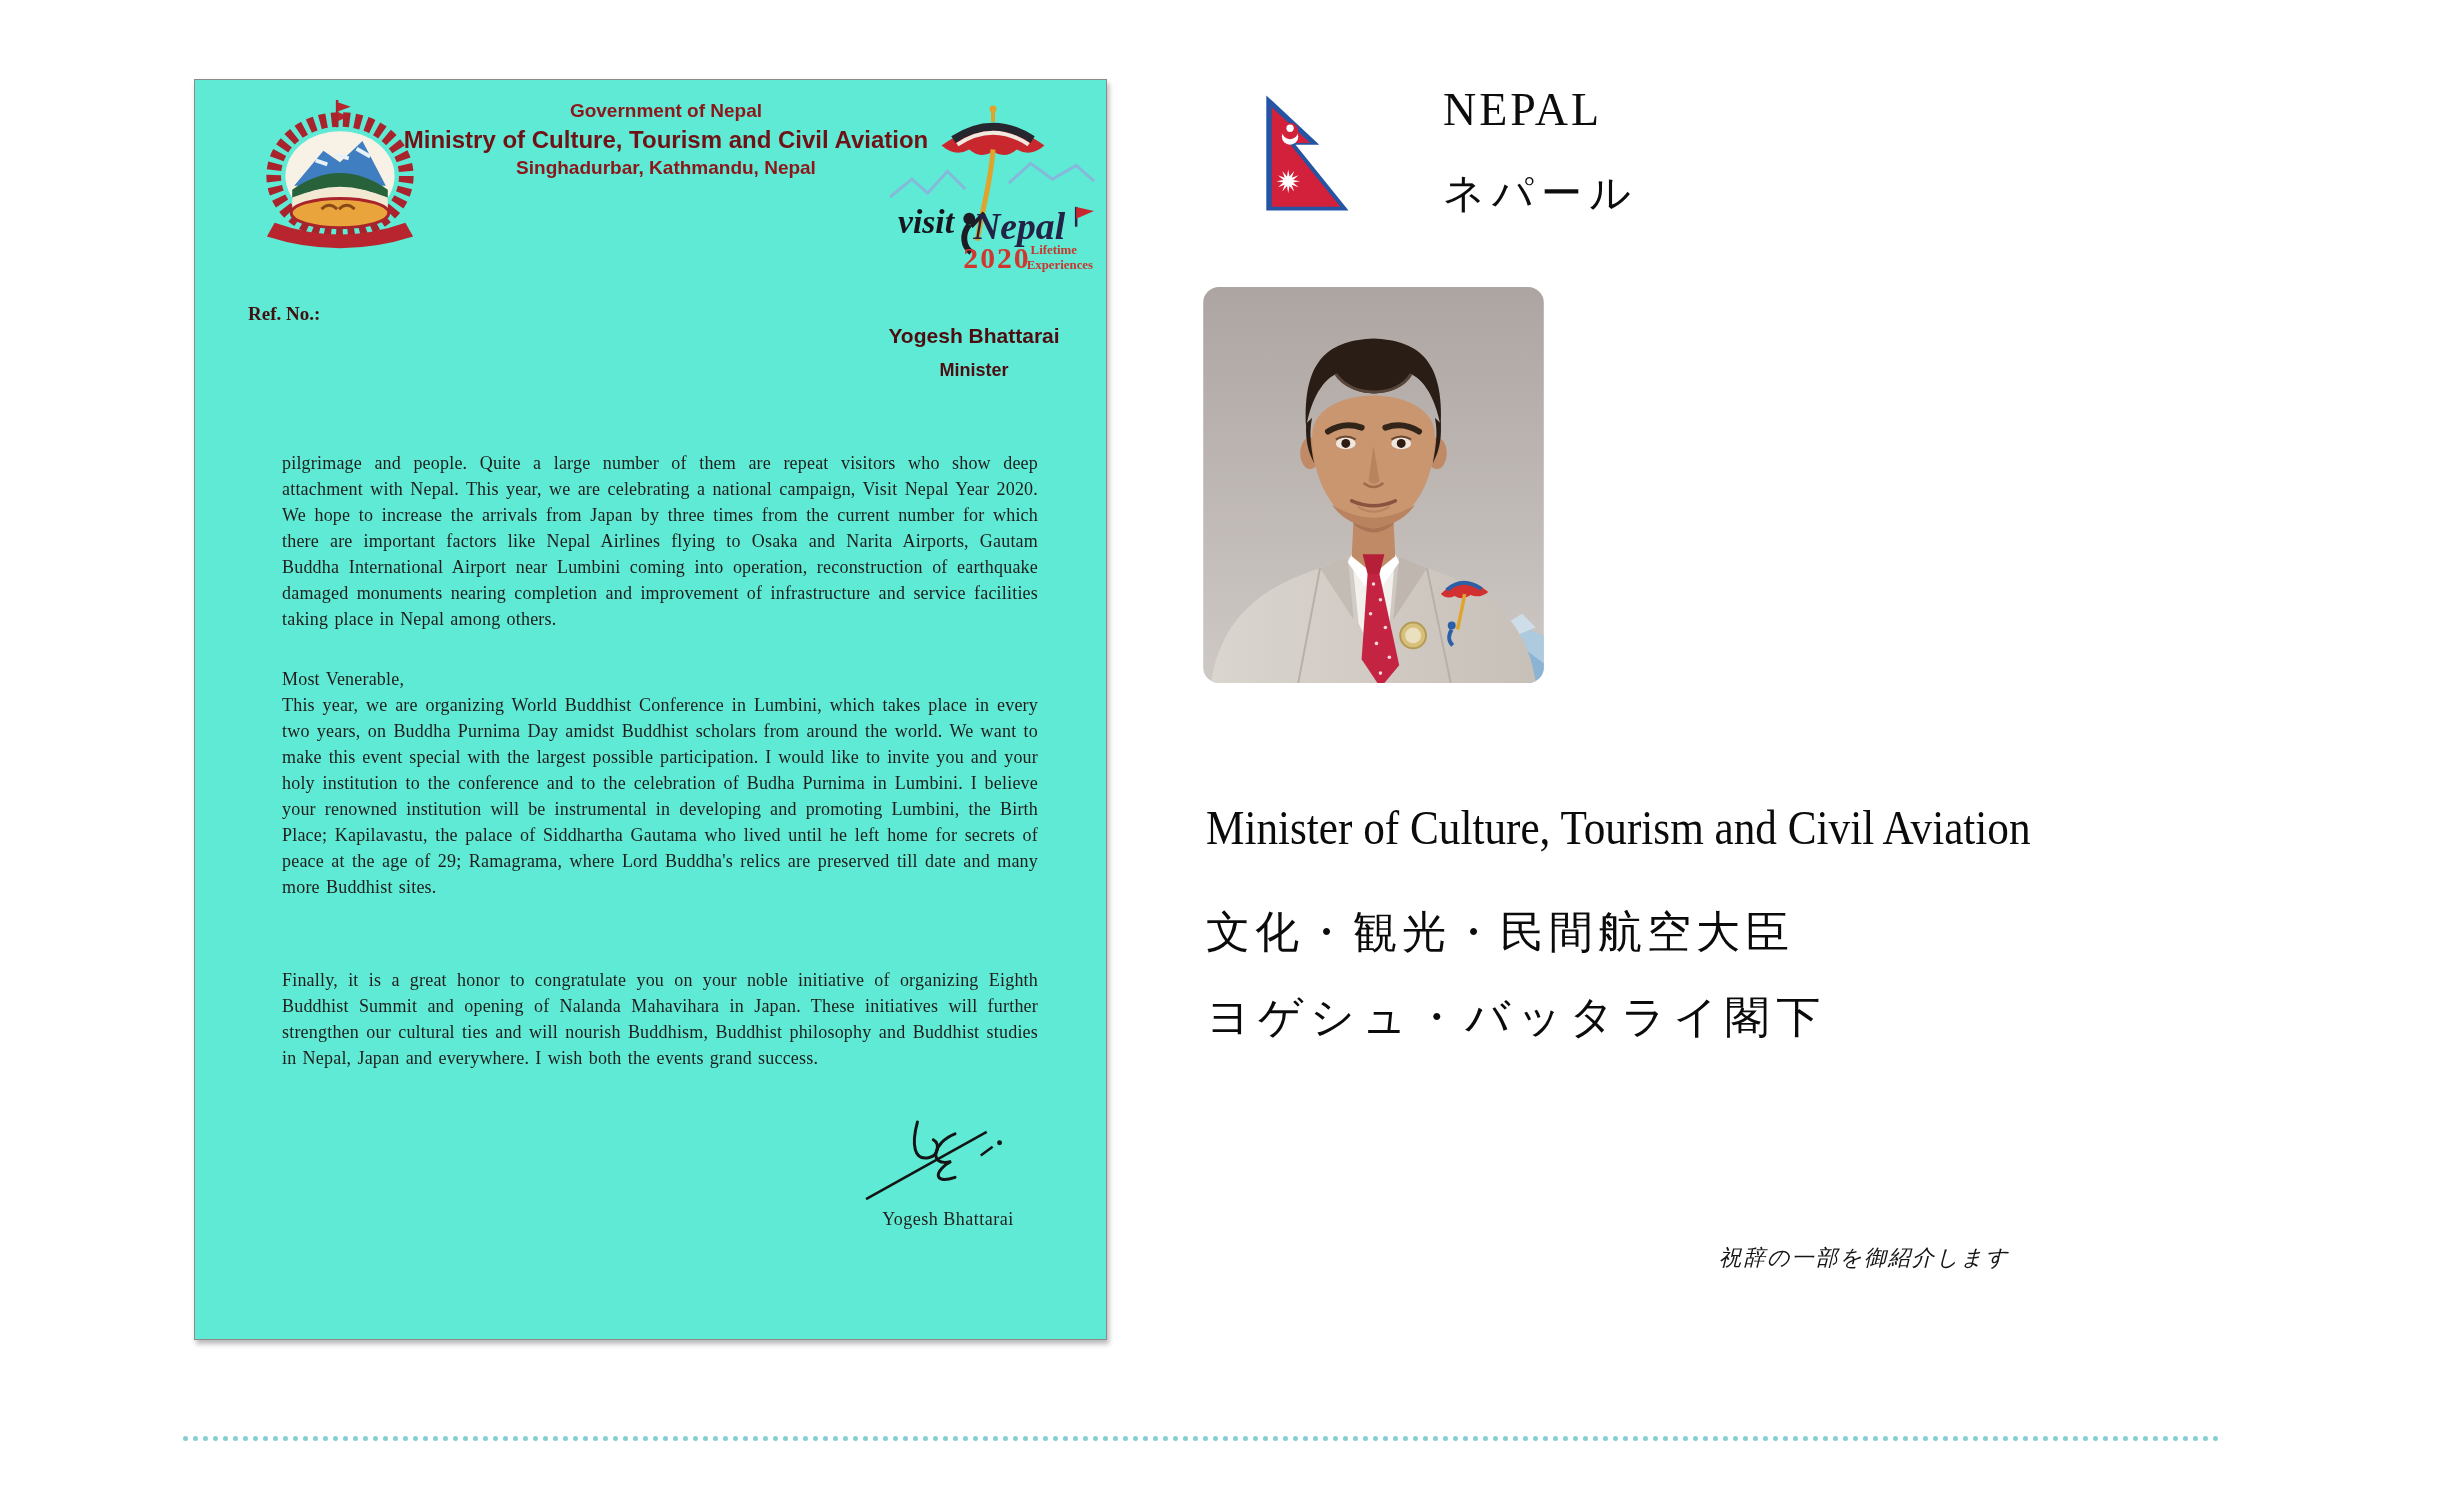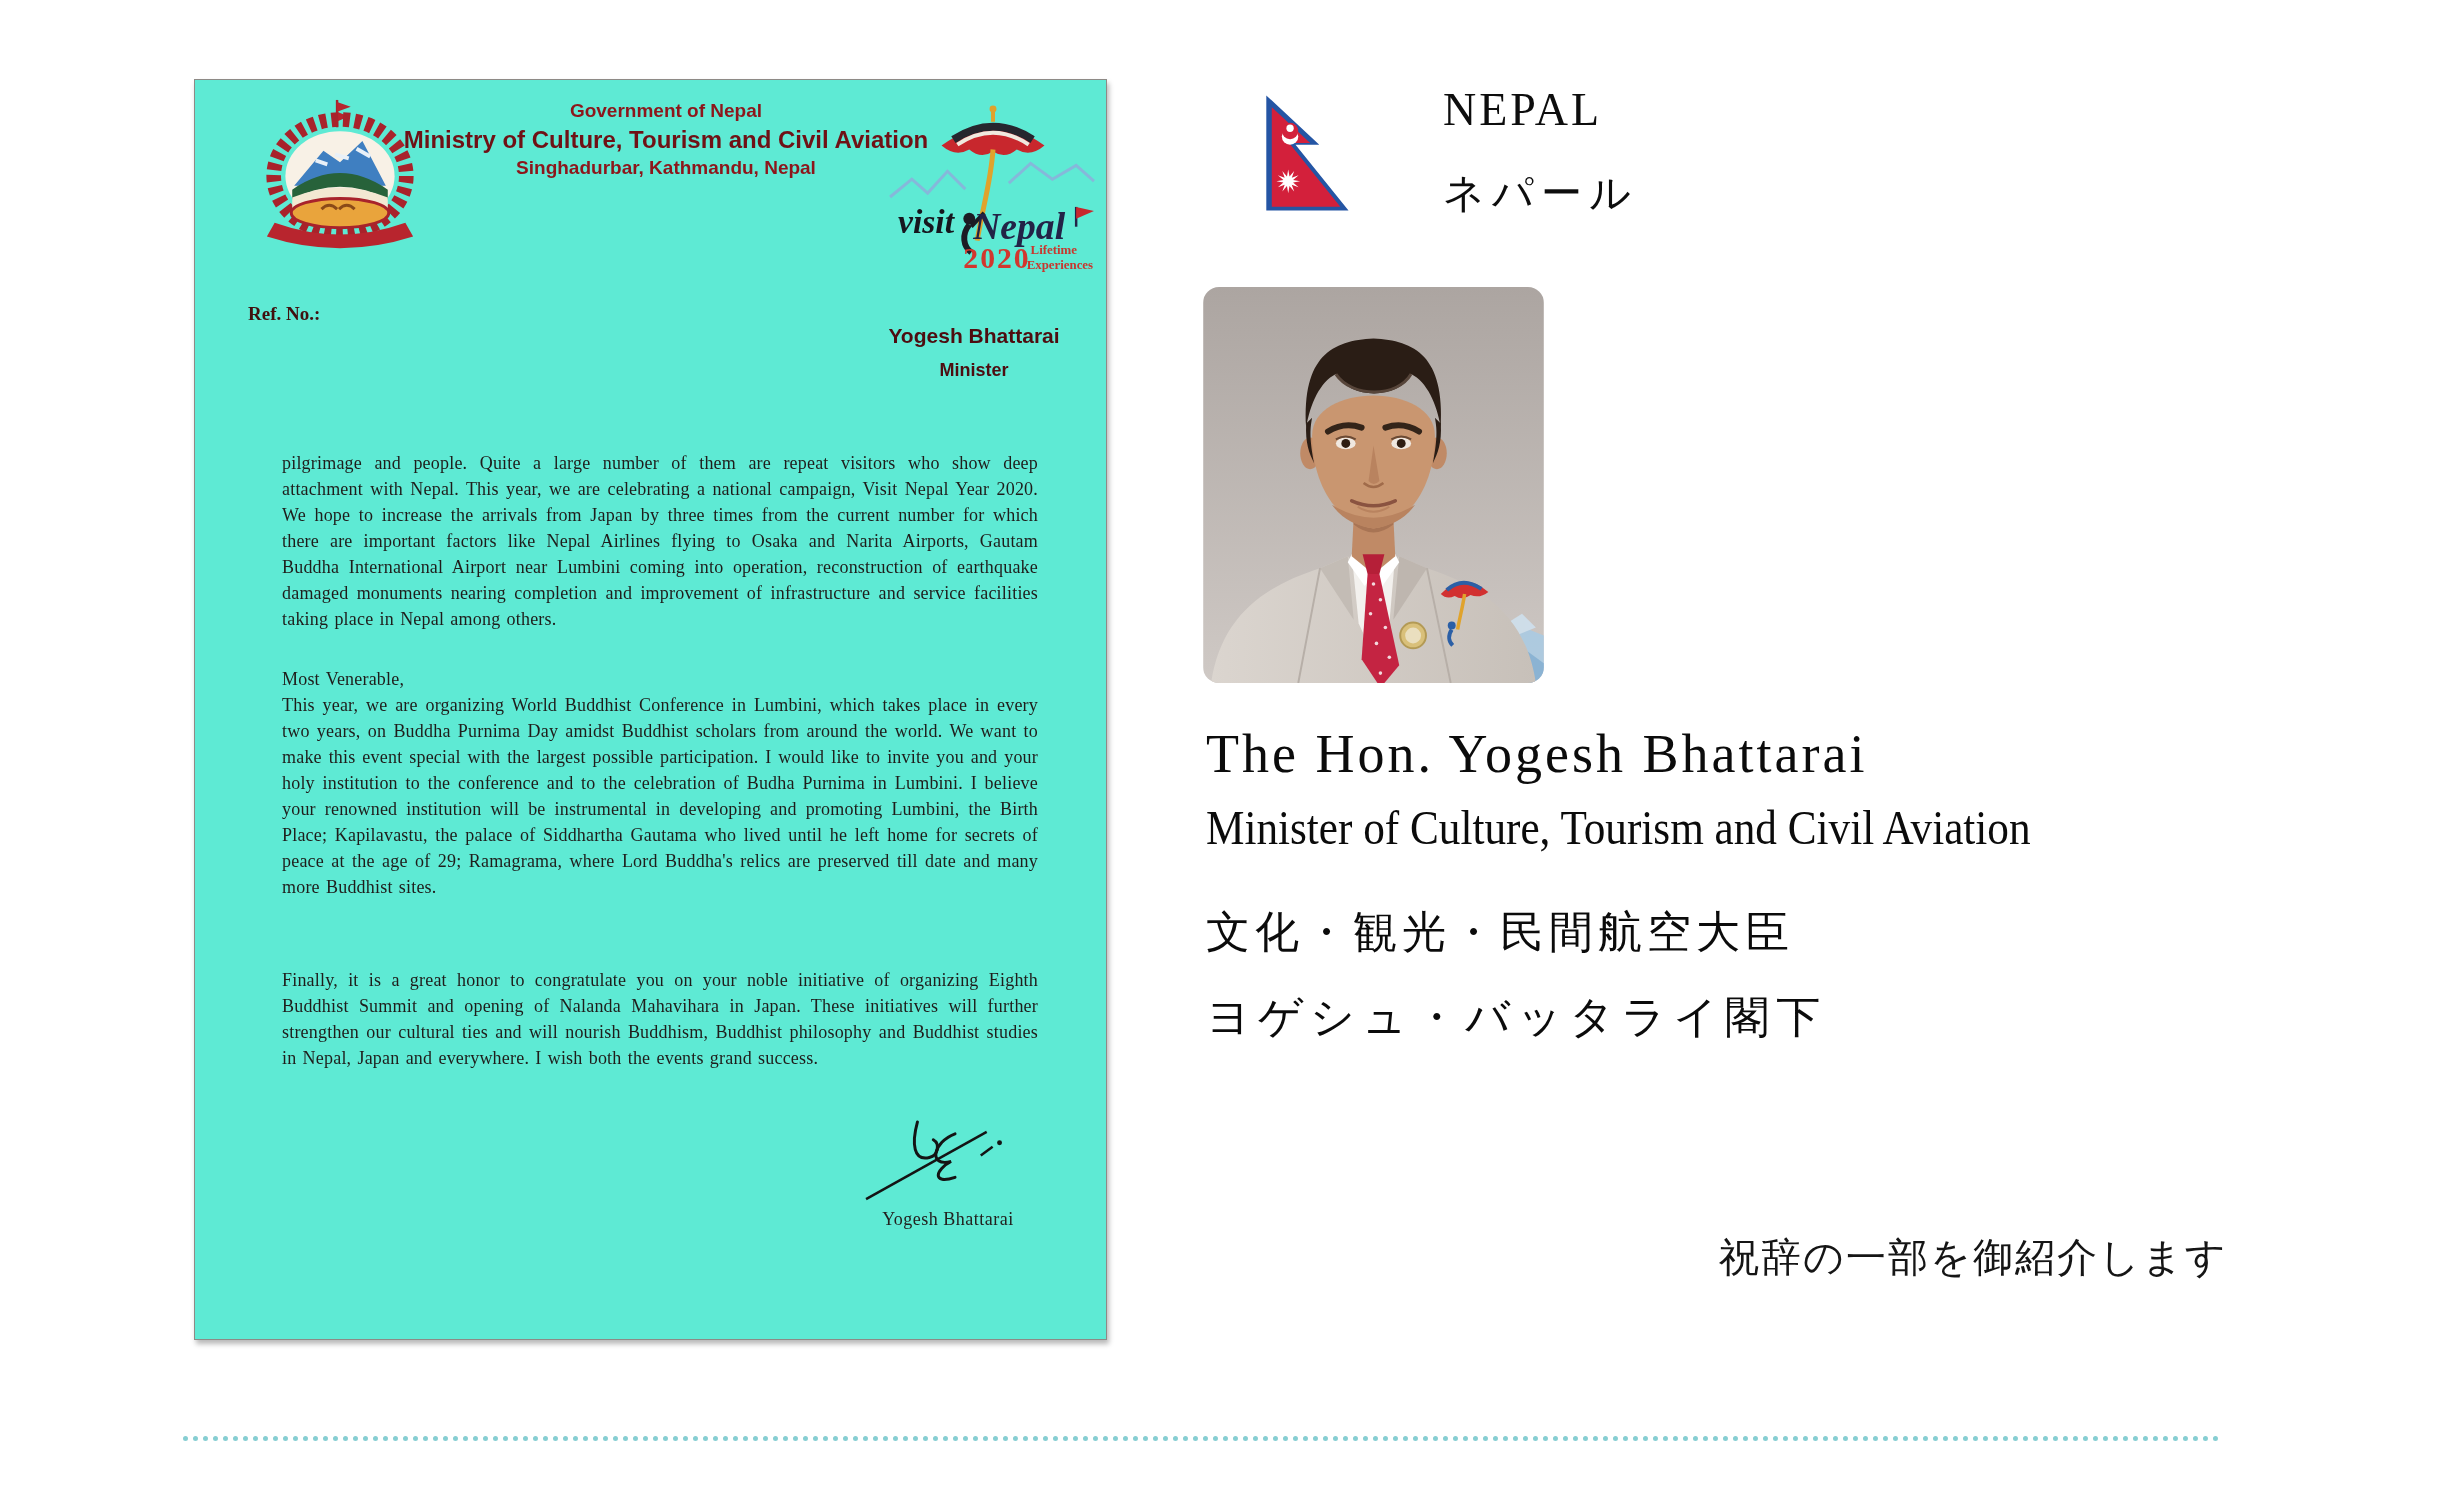--- a/index.html
+++ b/index.html
@@ -34,22 +34,22 @@
   
   .flag{position:absolute;left:1259px;top:87px;}
   .country-en{position:absolute;left:1443px;top:83px;font-size:46px;letter-spacing:3px;color:#0d0d0d;}
   .country-ja{position:absolute;left:1443px;top:166px;font-size:41px;letter-spacing:7px;color:#0d0d0d;}
   .photo{position:absolute;left:1203px;top:287px;width:341px;height:396px;border-radius:16px;overflow:hidden;}
   .name-en{position:absolute;left:1206px;top:723px;font-size:54px;letter-spacing:3px;color:#0b0b0b;}
   .title-en{position:absolute;left:1206px;top:800px;font-size:48px;color:#0b0b0b;
             transform:scaleX(.9);transform-origin:left;white-space:nowrap;}
   .title-ja{position:absolute;left:1206px;top:903px;font-size:44px;letter-spacing:5px;color:#0b0b0b;}
   .name-ja{position:absolute;left:1206px;top:988px;font-size:44px;letter-spacing:7px;color:#0b0b0b;}
-  .footnote{position:absolute;left:1719px;top:1230px;font-size:40px;line-height:55px;
-            letter-spacing:2px;color:#151515;}
+  .footnote{position:absolute;left:1719px;top:1230px;font-size:22px;line-height:55px;
+            letter-spacing:2px;color:#151515;font-style:italic;}
   .divider{position:absolute;left:183px;top:1436px;width:2037px;height:0;border-top:5px dotted #86ced2;}
 </style>
 </head>
 <body>
 
 <div class="page">
 
   <div class="letter">
 
     <svg class="emblem" viewBox="0 0 190 160" width="188" height="156">
@@ -189,21 +189,20 @@
       <circle cx="212" cy="352" r="13" fill="#d9c07a" stroke="#b39a55" stroke-width="2"></circle>
       <circle cx="212" cy="352" r="8" fill="#eadfbf"></circle>
       <path d="M240,310 Q262,286 288,308 Q279,315 270,311 Q262,317 254,312 Q246,316 240,310 Z" fill="#d23030"></path>
       <path d="M246,306 Q262,292 281,305" stroke="#2b5fa6" stroke-width="4" fill="none"></path>
       <path d="M264,310 C262,324 259,334 257,346" stroke="#e0a32c" stroke-width="3.5" fill="none"></path>
       <circle cx="251" cy="342" r="4" fill="#2b5fa6"></circle>
       <path d="M251,346 C247,352 248,358 252,362" stroke="#2b5fa6" stroke-width="4" fill="none"></path>
     </svg>
   </div>
 
-  <div class="name-en">The Hon. Yogesh Bhattarai</div>
   <div class="title-en">Minister of Culture, Tourism and Civil Aviation</div>
   <div class="title-ja">文化・観光・民間航空大臣</div>
   <div class="name-ja">ヨゲシュ・バッタライ閣下</div>
 
   <div class="footnote">
     <div>祝辞の一部を御紹介します</div>
   </div>
 
   <div class="divider"></div>
 </div>

